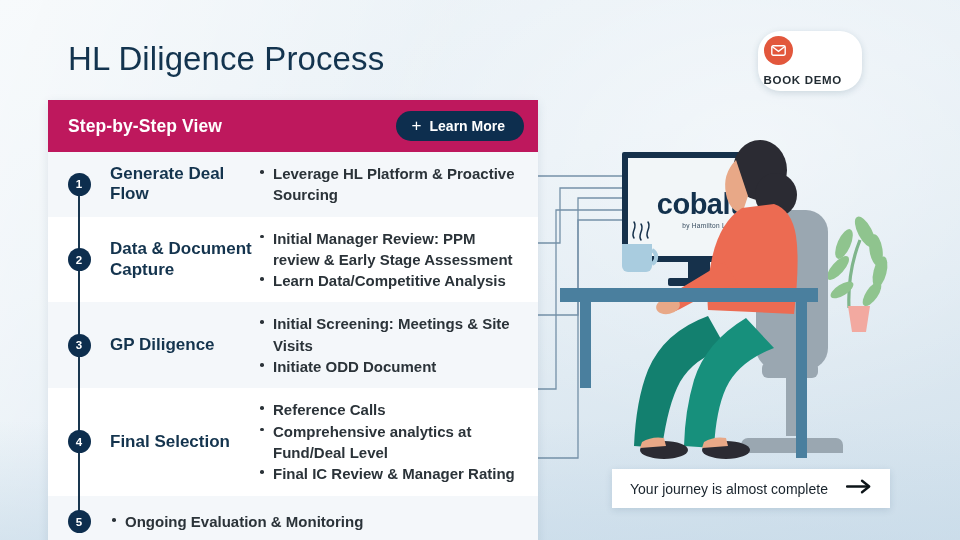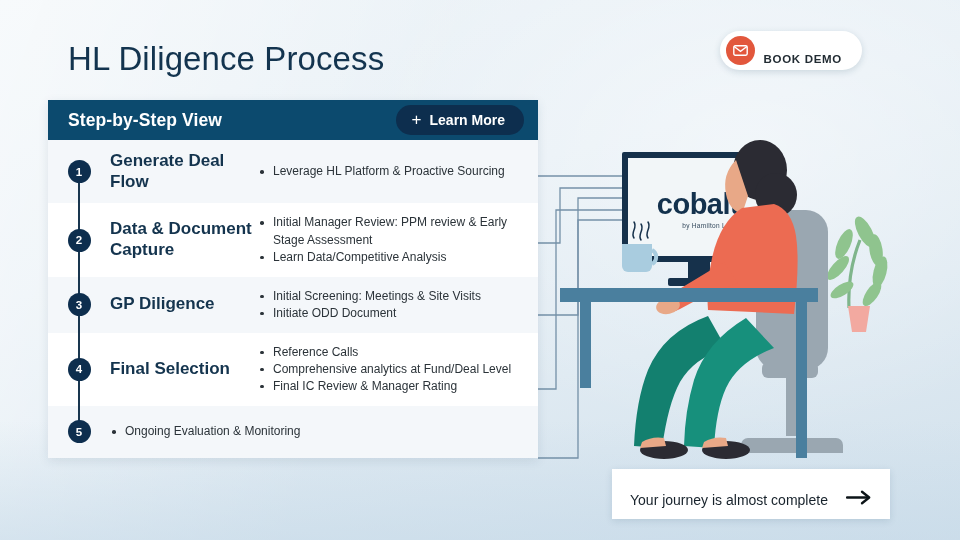--- a/index.html
+++ b/index.html
@@ -32,25 +32,26 @@
   #page-title {
     position: absolute; left: 68px; top: 40px;
     font-size: 33px; font-weight: 400; letter-spacing: 0.1px;
     color: #13344f;
     white-space: nowrap;
   }
 
   
   #book-demo {
     position: absolute; right: 98px; top: 31px;
-    display: flex; align-items: flex-end; gap: 9px;
+    display: flex; align-items: flex-start; gap: 9px;
     background: #ffffff;
     border-radius: 22px;
     padding: 5px 20px 5px 6px;
     box-shadow: 0 2px 7px rgba(20,60,90,0.16);
+    flex-direction: column;
   }
   #book-demo .circle {
     width: 29px; height: 29px; border-radius: 50%;
     background: #e2573c;
     display: flex; align-items: center; justify-content: center;
     flex: none;
   }
   #book-demo .circle svg { display: block; }
   #book-demo .bd-label {
     font-size: 11.5px; font-weight: bold; letter-spacing: 0.7px;
@@ -65,22 +66,22 @@
   #illustration { position: absolute; left: 560px; top: 120px; width: 400px; height: 380px; }
 
   
   #step-panel {
     position: absolute; left: 48px; top: 100px;
     width: 490px;
     background: #ffffff;
     box-shadow: 0 3px 10px rgba(25,60,90,0.10);
   }
   #panel-header {
-    height: 40px;
-    background: #0c4a6e;
+    height: 52px;
+    background: #be185d;
     display: flex; align-items: center; justify-content: space-between;
     padding: 0 14px 0 20px;
   }
   #panel-title {
     font-size: 17.5px; font-weight: bold; color: #ffffff;
     letter-spacing: 0.1px;
   }
   #learn-more {
     display: flex; align-items: center; gap: 8px;
     background: #0d2e4e;
@@ -133,35 +134,36 @@
     width: 148px; flex: none;
     font-size: 17px; font-weight: bold; color: #14344e;
     line-height: 1.22;
     padding-right: 6px;
   }
   .step-bullets { flex: 1 1 auto; }
   .step-bullets ul { list-style: none; }
   .step-bullets li {
     position: relative;
     padding-left: 15px;
-    font-size: 12px; color: #2b3339;
+    font-size: 15px; color: #2b3339;
     line-height: 1.42;
+    font-weight: bold;
   }
   .step-bullets li::before {
     content: "";
     position: absolute; left: 2px; top: 7px;
     width: 3.6px; height: 3.6px; border-radius: 50%;
     background: #2b3339;
   }
 
   
   #journey-banner {
     position: absolute; left: 612px; top: 469px;
     background: #ffffff;
-    padding: 21px 18px 10px 18px;
+    padding: 10px 18px 10px 18px;
     display: flex; align-items: center; gap: 18px;
     box-shadow: 0 2px 7px rgba(20,60,90,0.13);
   }
   #journey-banner .jb-label {
     font-size: 14px; color: #17222b; white-space: nowrap;
   }
   #journey-banner .arrow { display: block; }
 </style>
 </head>
 <body>

